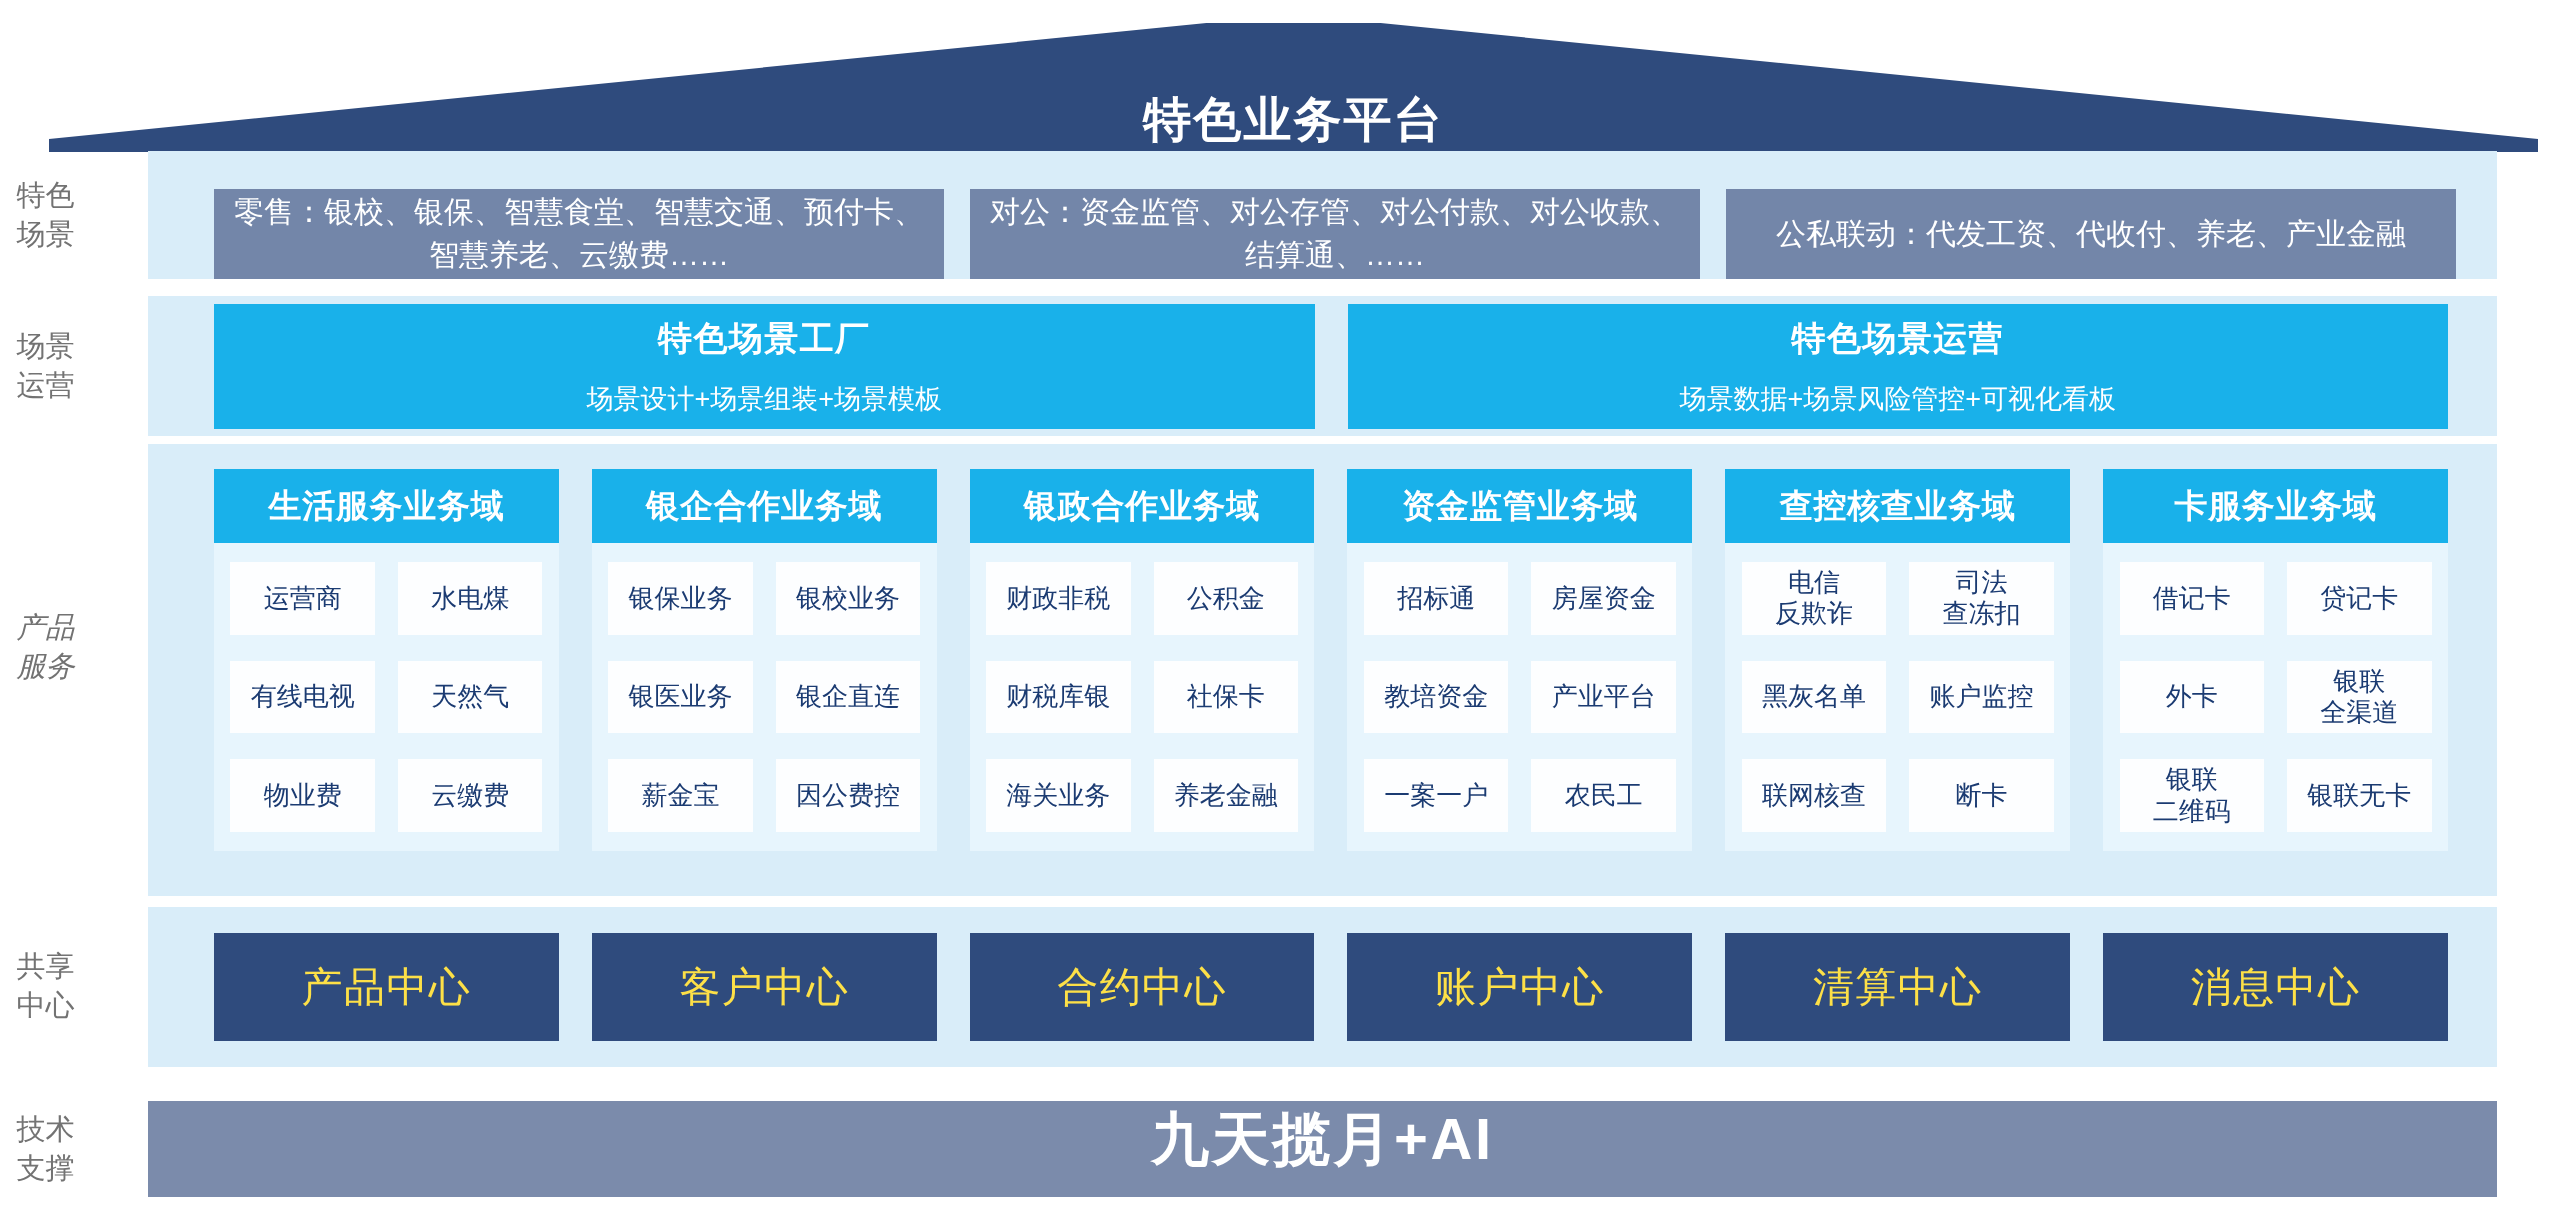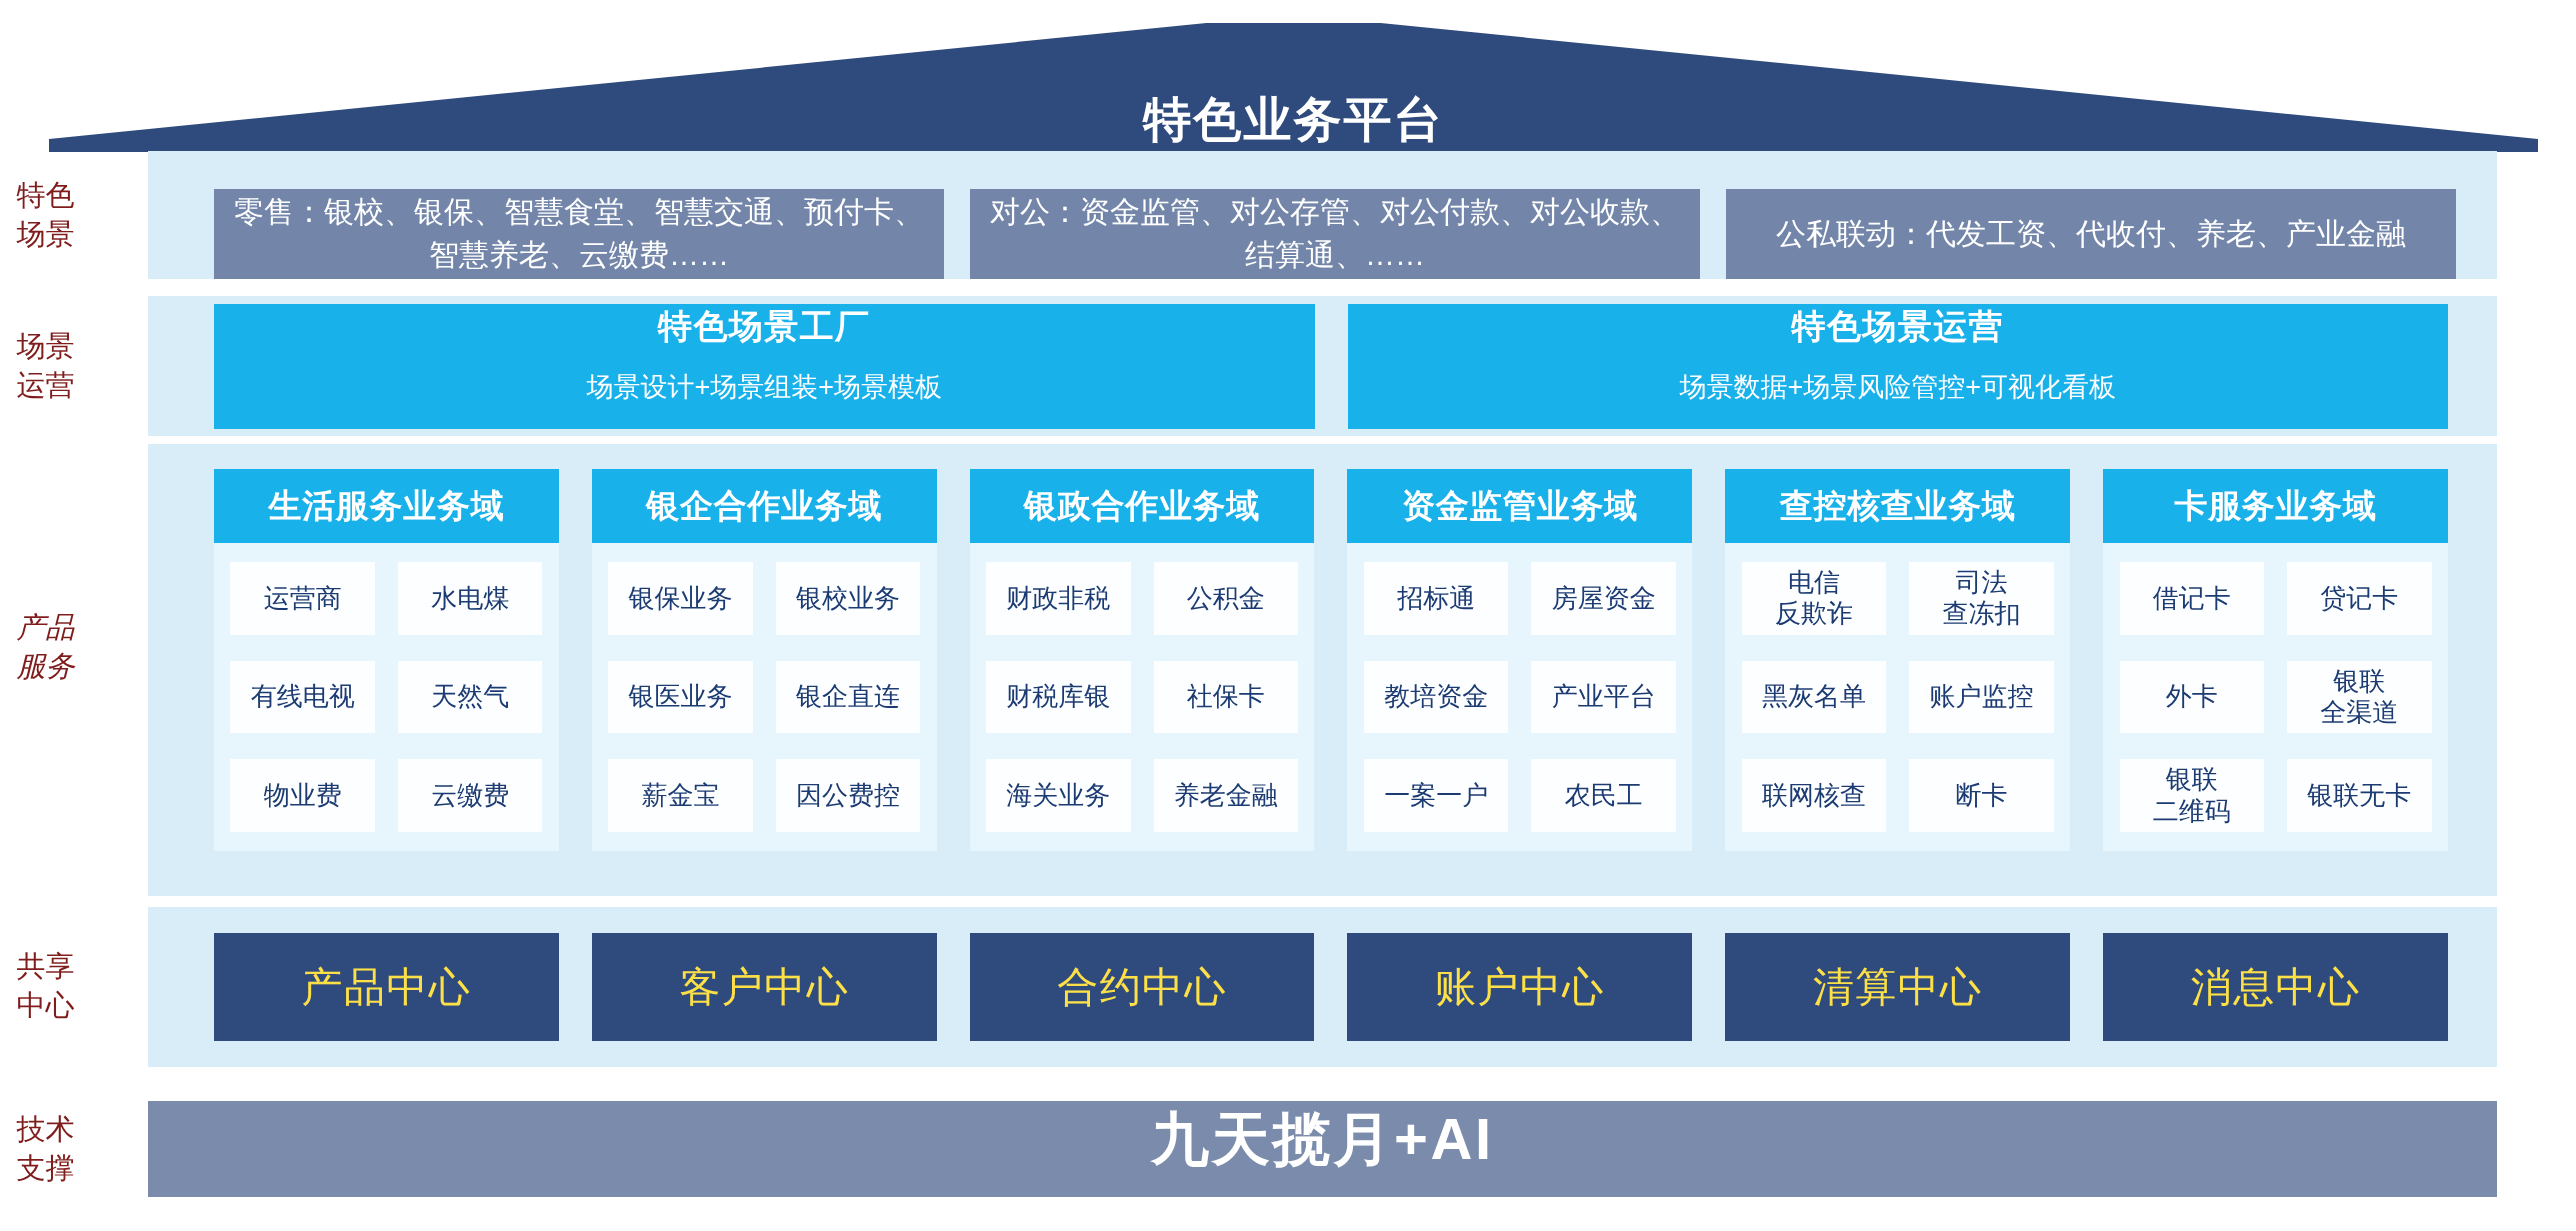--- a/index.html
+++ b/index.html
@@ -25,21 +25,21 @@
     position:absolute;left:49px;top:23px;width:2489px;height:129px;
     background:var(--navy);
     clip-path:polygon(46.5% 0,53.5% 0,100% 90%,100% 100%,0 100%,0 90%);
     display:flex;align-items:flex-end;justify-content:center;
   }
   .roof-title{color:#fff;font-size:48px;font-weight:bold;letter-spacing:2.1px;padding-top:29px;}
 
   
   .side-label{
     position:absolute;left:16.4px;width:116px;
-    font-size:29px;font-weight:500;color:#7f1d1d;line-height:1.34;
+    font-size:29px;font-weight:500;color:#737373;line-height:1.34;
     transform:translateY(-50%);
   }
   #side-scenes{top:215px;}
   #side-operations{top:366px;}
   #side-products{top:647px;font-style:italic;}
   #side-shared{top:986px;}
   #side-tech{top:1149px;}
 
   
   .panel{position:absolute;left:148px;width:2349px;background:var(--panel);}
@@ -47,21 +47,21 @@
   #panel-scenes{top:151px;height:128px;display:flex;align-items:flex-end;gap:26px;padding:0 41px 0 66px;}
   .scene-box{
     flex:1;height:90px;background:var(--slate);color:#fff;
     display:flex;align-items:center;justify-content:center;text-align:center;
     font-size:30px;line-height:1.42;padding:0 18px;
   }
 
   #panel-operations{top:296px;height:140px;display:flex;align-items:center;gap:33px;padding:0 49px 0 66px;}
   .op-box{
     flex:1;height:125px;background:var(--cyan);color:#fff;
-    display:flex;flex-direction:column;align-items:center;justify-content:flex-start;gap:19px;
+    display:flex;flex-direction:column;align-items:center;justify-content:center;gap:19px;
   }
   .op-title{font-size:34px;font-weight:bold;letter-spacing:1.4px;}
   .op-sub{font-size:27px;font-weight:500;}
 
   #panel-products{top:444px;height:452px;display:flex;gap:33px;padding:25px 49px 45px 66px;}
   .product-col{flex:1;display:flex;flex-direction:column;}
   .product-header{
     height:74px;flex:0 0 74px;background:var(--cyan);color:#fff;
     font-size:33px;font-weight:bold;display:flex;align-items:center;justify-content:center;
     letter-spacing:0.7px;

